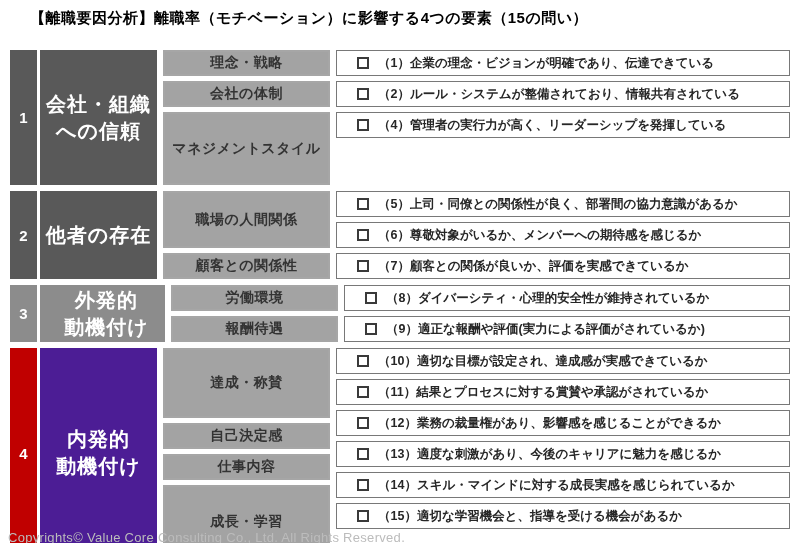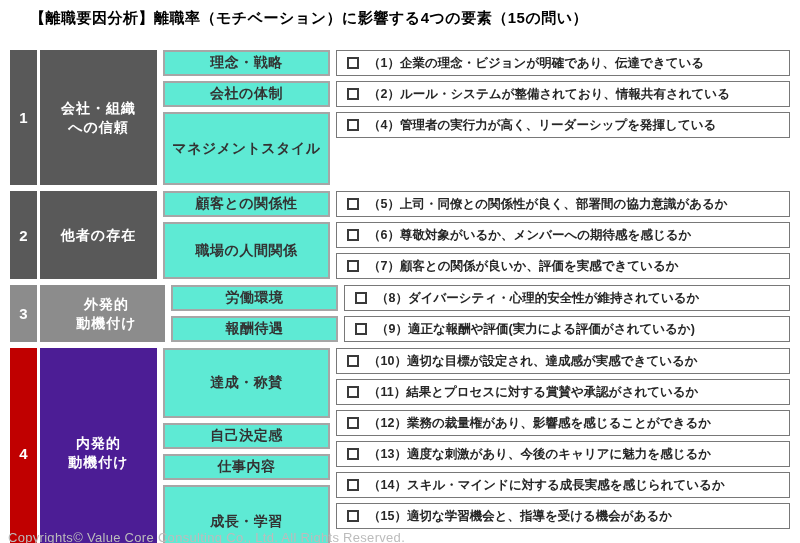--- a/index.html
+++ b/index.html
@@ -14,35 +14,35 @@
   .table{position:absolute;left:10px;top:50px;width:780px;}
   .section{display:flex;margin-bottom:6px;}
   .num-cell{
     width:27px;margin-right:3px;flex:none;
     display:flex;align-items:center;justify-content:center;
     color:#fff;font-weight:bold;font-size:15px;
   }
   .cat-cell{
     width:117px;margin-right:6px;flex:none;
     display:flex;align-items:center;justify-content:center;
-    color:#fff;font-weight:bold;font-size:14px;text-align:center;
+    color:#fff;font-weight:bold;font-size:20px;text-align:center;
     white-space:pre-line;line-height:1.35;letter-spacing:1px;
   }
   .sub-col{width:167px;margin-right:6px;flex:none;display:flex;flex-direction:column;}
   .sub-cell{
-    background:#5eead4;border:2px solid #a6a6a6;box-sizing:border-box;
+    background:#a3a3a3;border:2px solid #a6a6a6;box-sizing:border-box;
     display:flex;align-items:center;justify-content:center;
     font-weight:bold;font-size:14px;color:#333;margin-bottom:5px;
     letter-spacing:.5px;
   }
   .sub-cell:last-child{margin-bottom:0;}
   .q-col{flex:1;display:flex;flex-direction:column;}
   .q-cell{
     height:26px;flex:none;background:#fff;border:1.5px solid #787878;box-sizing:border-box;
-    display:flex;align-items:center;padding:0 6px 0 10px;margin-bottom:5px;
+    display:flex;align-items:center;padding:0 6px 0 20px;margin-bottom:5px;
     font-weight:bold;font-size:12.5px;color:#262626;white-space:nowrap;overflow:hidden;
   }
   .q-cell:last-child{margin-bottom:0;}
   .checkbox{
     width:8px;height:8px;flex:none;border:2px solid #3a3a3a;margin-right:9px;background:#fff;
   }
   .footer{
     position:absolute;left:8px;top:530px;
     font-size:13px;color:#bcbcbc;letter-spacing:.3px;
   }
@@ -74,22 +74,22 @@
         <div class="q-cell">
           <div class="checkbox"></div>
           <div class="q-text">（4）管理者の実行力が高く、リーダーシップを発揮している</div>
         </div>
       </div>
     </div>
     <div class="section">
       <div class="num-cell" style="background: rgb(89, 89, 89);">2</div>
       <div class="cat-cell" style="background: rgb(89, 89, 89);">他者の存在</div>
       <div class="sub-col">
+        <div class="sub-cell" style="height: 57px;">職場の人間関係</div>
         <div class="sub-cell" style="height: 26px;">顧客との関係性</div>
-        <div class="sub-cell" style="height: 57px;">職場の人間関係</div>
       </div>
       <div class="q-col">
         <div class="q-cell">
           <div class="checkbox"></div>
           <div class="q-text">（5）上司・同僚との関係性が良く、部署間の協力意識があるか</div>
         </div>
         <div class="q-cell">
           <div class="checkbox"></div>
           <div class="q-text">（6）尊敬対象がいるか、メンバーへの期待感を感じるか</div>
         </div>

